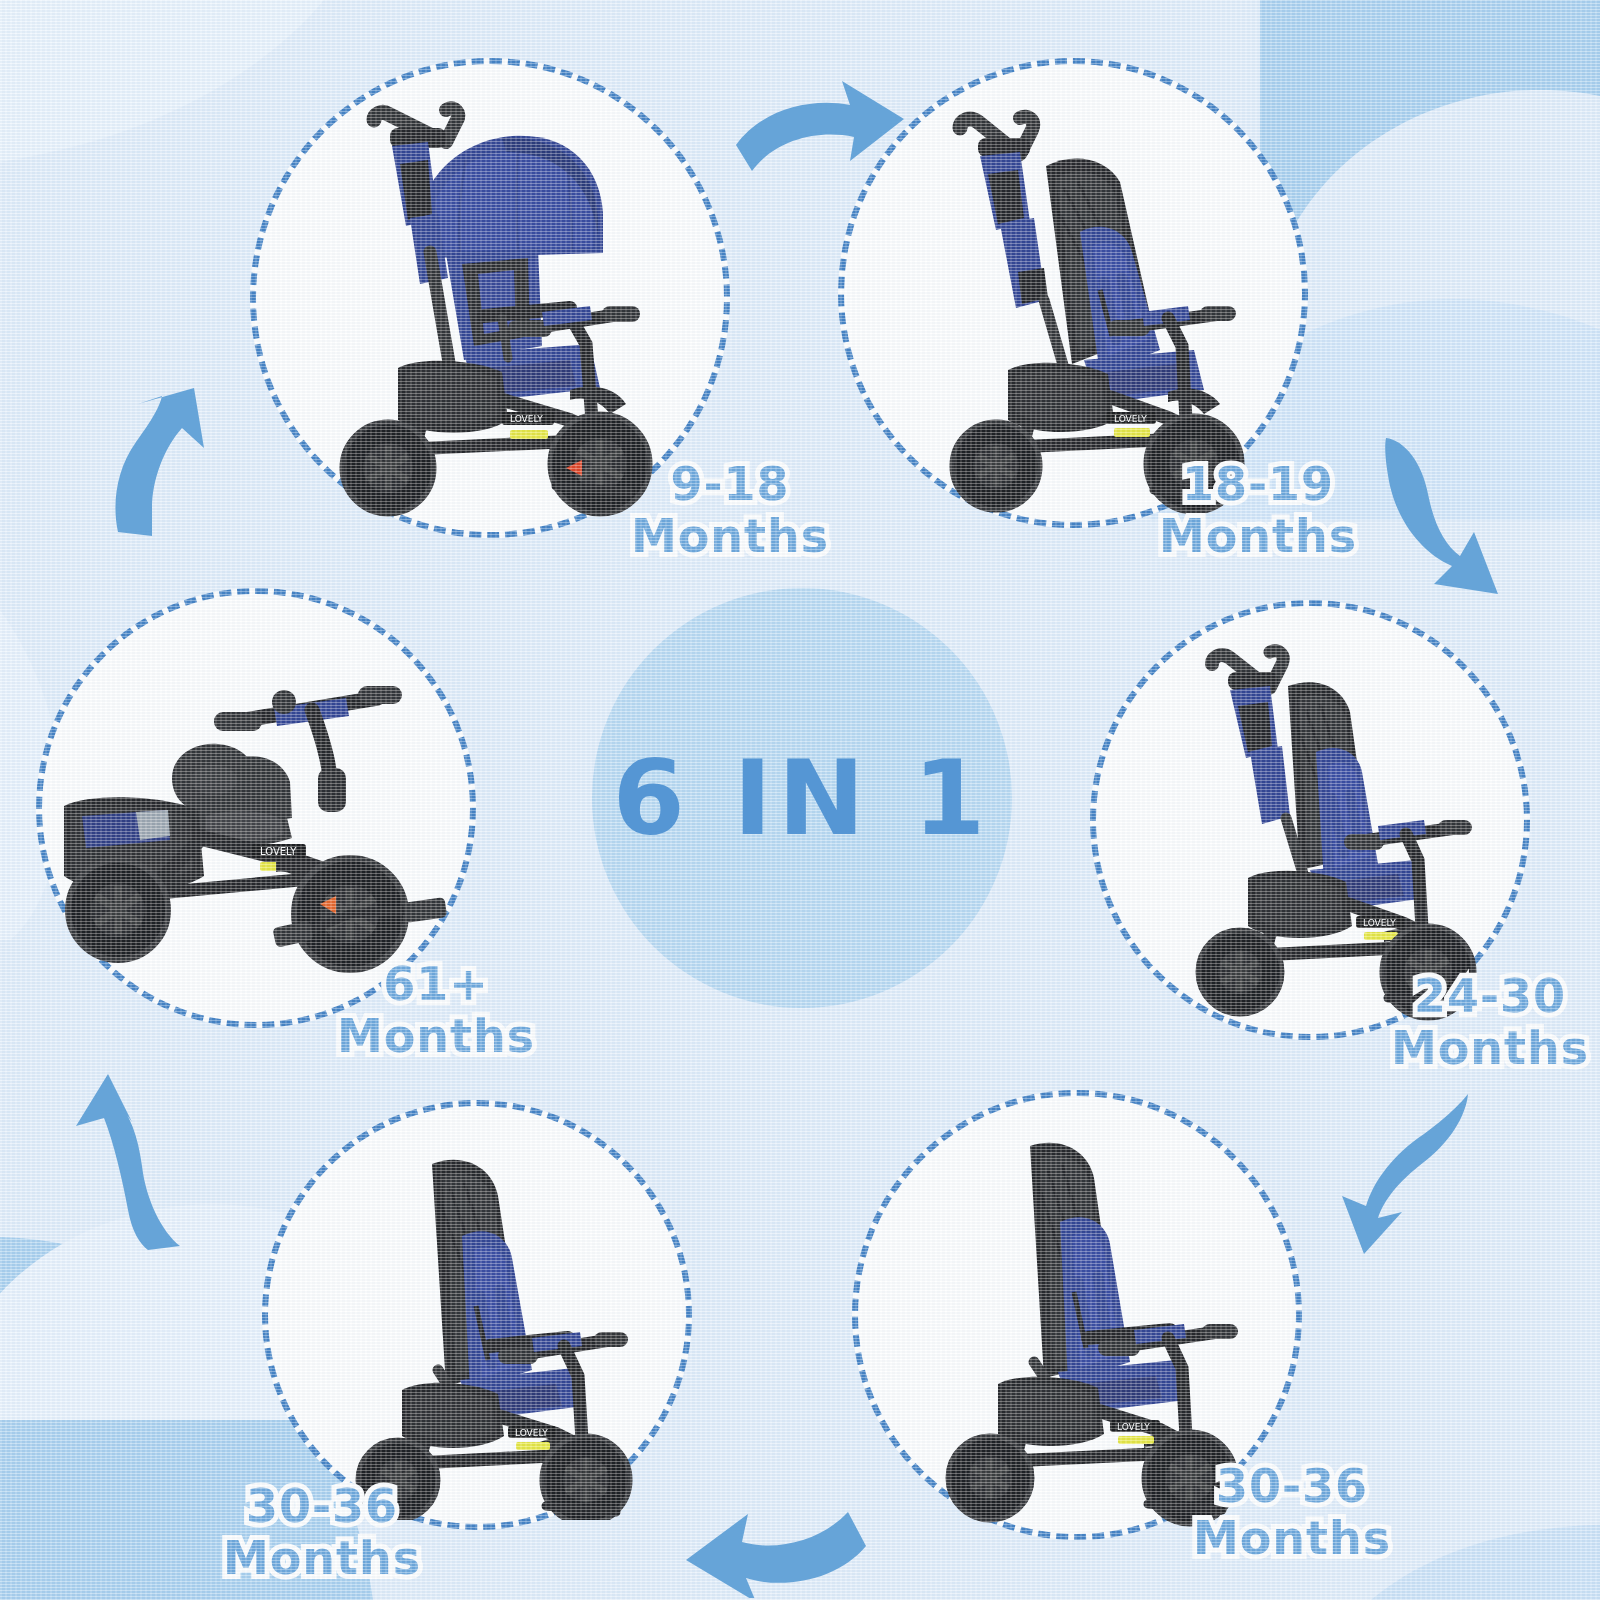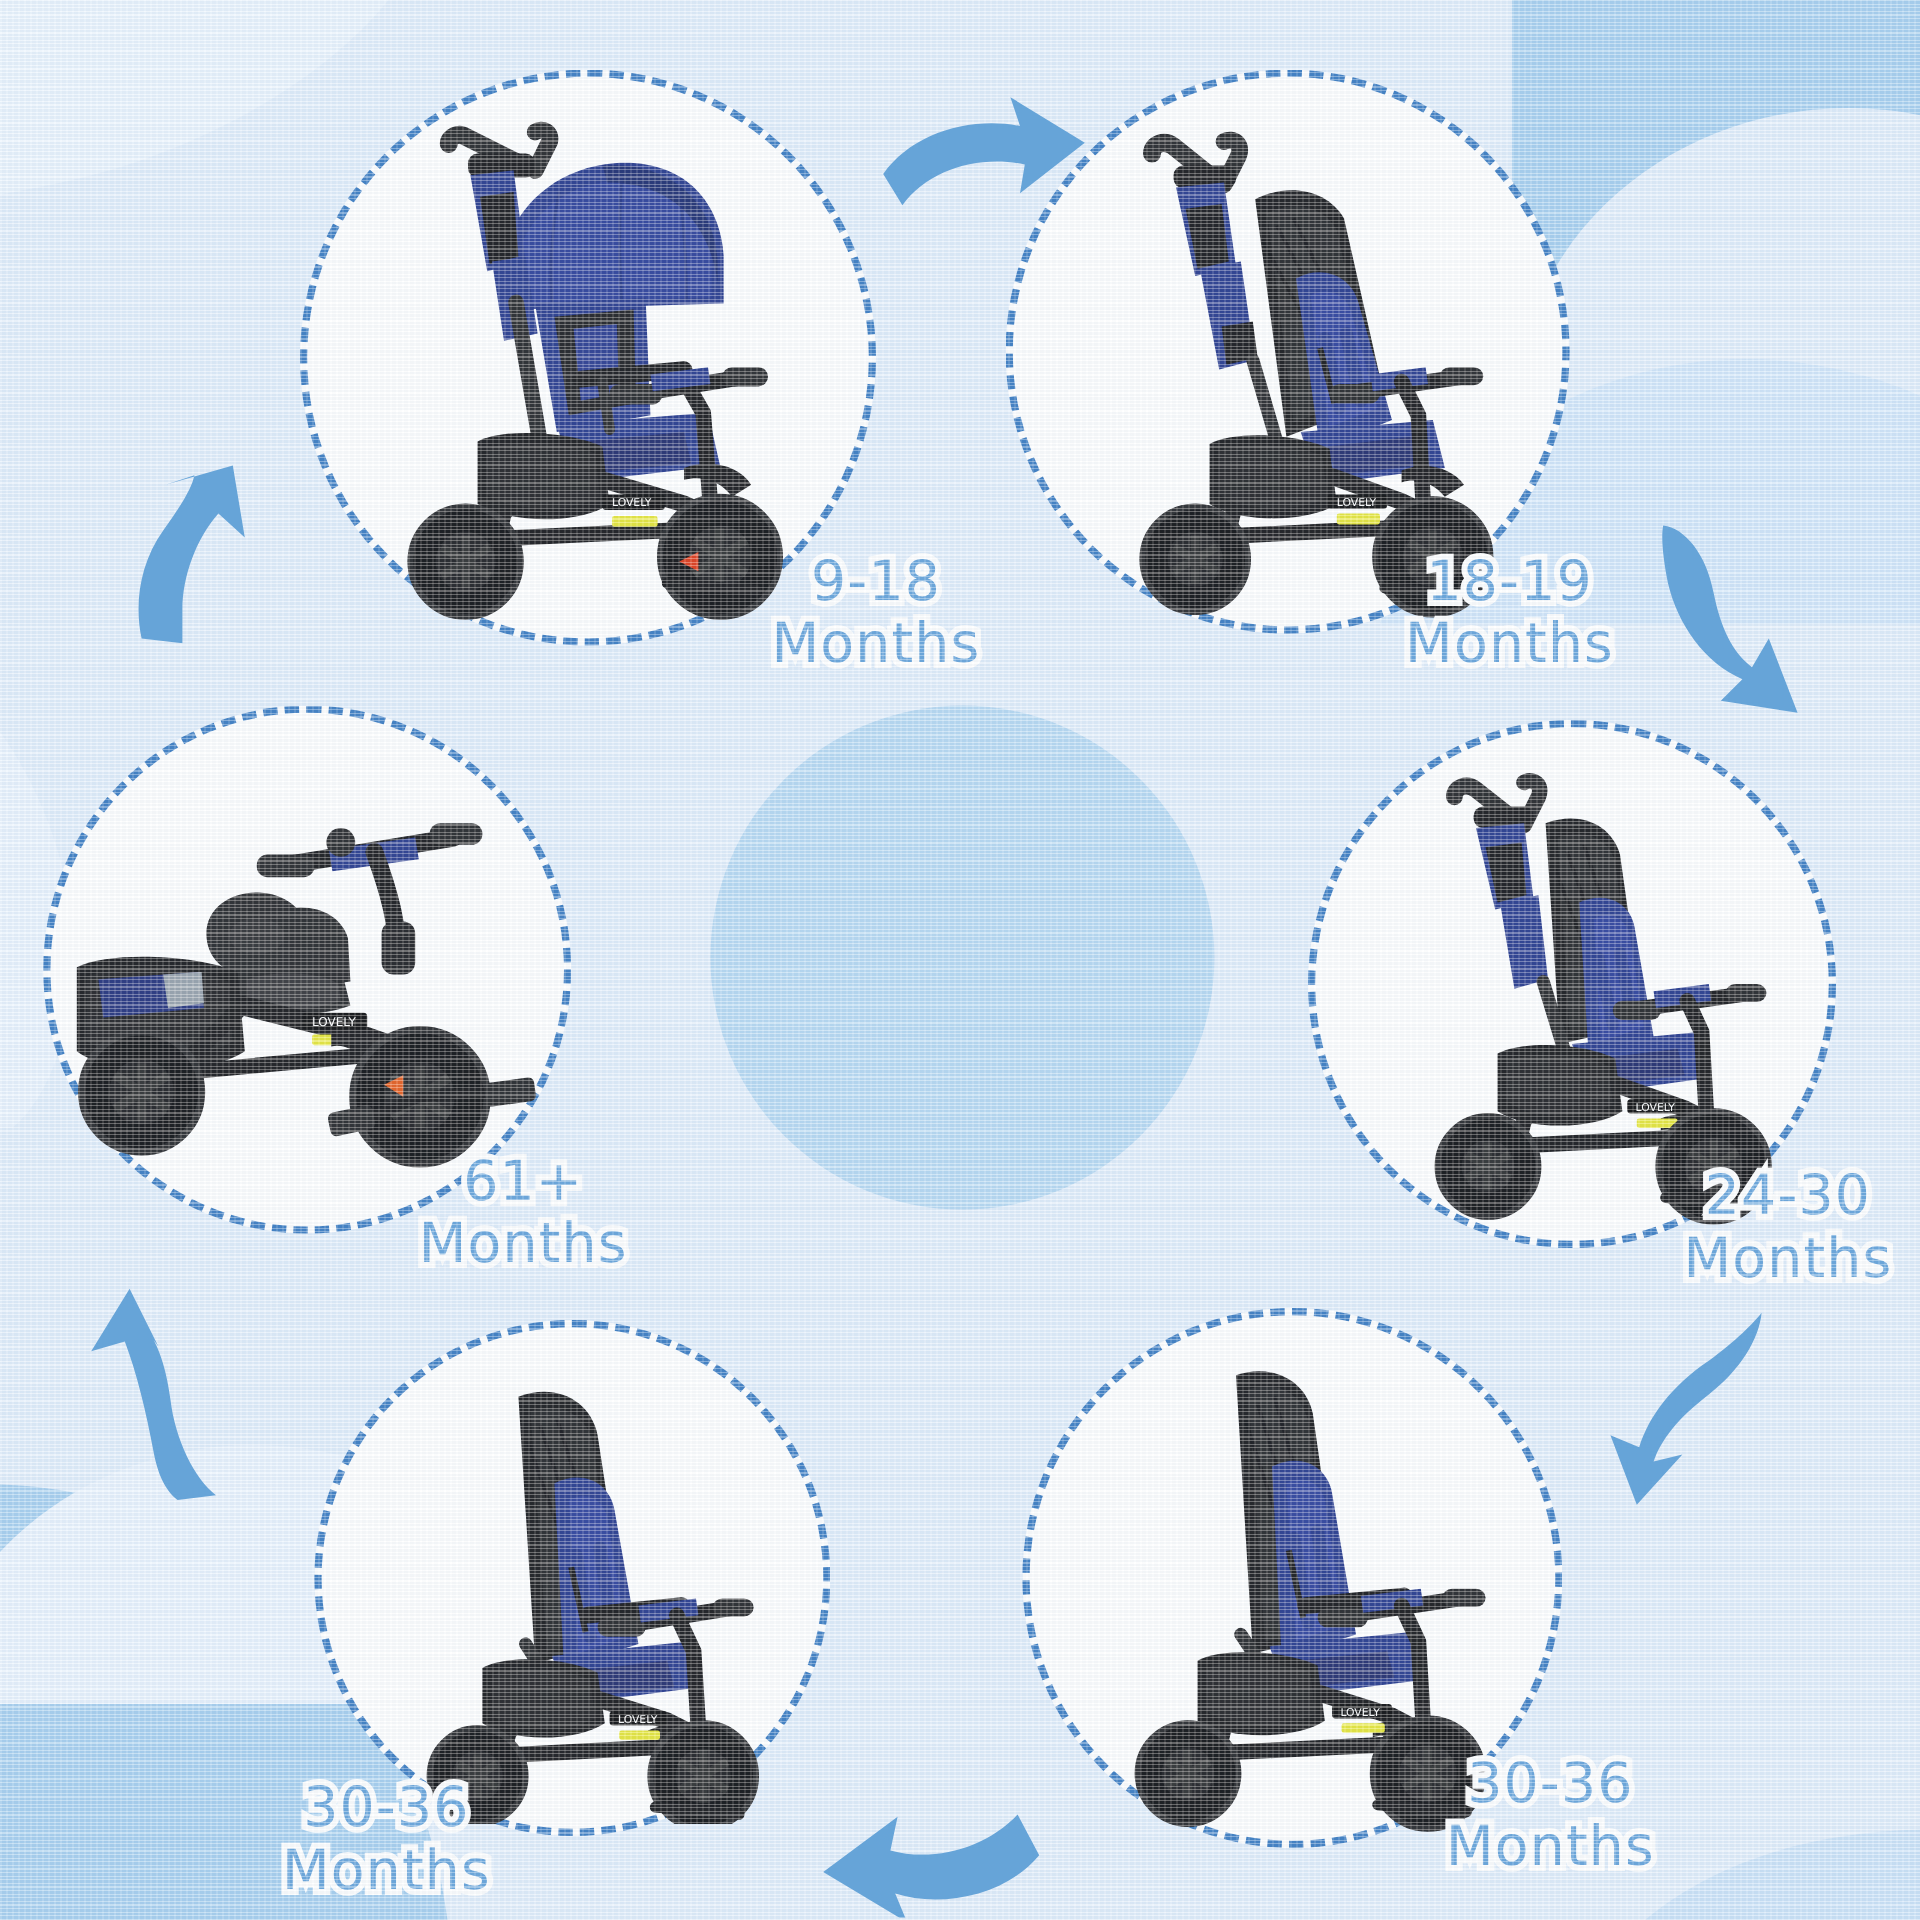--- a/index.html
+++ b/index.html
@@ -30,21 +30,21 @@
     background:#ffffff;
     border:6px dashed #3f7fc4;
     box-sizing:border-box;
   }
   .shot{position:absolute;z-index:4;}
 
   
   .lbl{
     position:absolute;z-index:6;
     font-family:"DejaVu Sans", sans-serif;
-    font-weight:normal;
+    font-weight:bold;
     font-size:46px;
     line-height:52px;
     color:#6aa6dc;
     text-align:center;
     letter-spacing:1px;
     -webkit-text-stroke:10px #ffffff;
     paint-order:stroke fill;
     white-space:pre-line;
   }
 
@@ -89,20 +89,21 @@
 
   <svg class="blob" style="left:1340px;top:1430px;width:300px;height:200px;" viewBox="0 0 300 200">
     <path d="M0 200 C70 120 180 90 300 95 L300 200 Z" fill="#cde3f8"></path>
   </svg>
 
   <svg class="blob" style="left:-80px;top:520px;width:300px;height:420px;" viewBox="0 0 300 420">
     <path d="M-20 0 C90 60 150 190 140 300 C134 366 110 404 90 420 L-20 420 Z" fill="#e9f3fd"></path>
   </svg>
 
   <div id="center-circle"></div>
+  <div id="center-text">6 IN 1</div>
 
   <div class="node" style="left:250px;top:58px;width:480px;height:480px;">
     <div class="disc" style="left:0;top:0;width:480px;height:480px;"></div>
 
     <svg class="shot" style="left:20px;top:10px;width:450px;height:460px;" viewBox="0 0 450 460">
 
       <path d="M148 160 C150 110 190 72 242 68 C300 64 330 100 333 145 L333 185 L160 190 Z" fill="#2b3d8f"></path>
       <path d="M158 162 C162 118 196 86 240 83 C292 80 320 108 323 148 L323 180 L168 184 Z" fill="#31449c"></path>
       <path d="M232 70 C292 66 326 104 328 150 L328 168 C322 120 292 84 236 84 Z" fill="#223173"></path>
 

